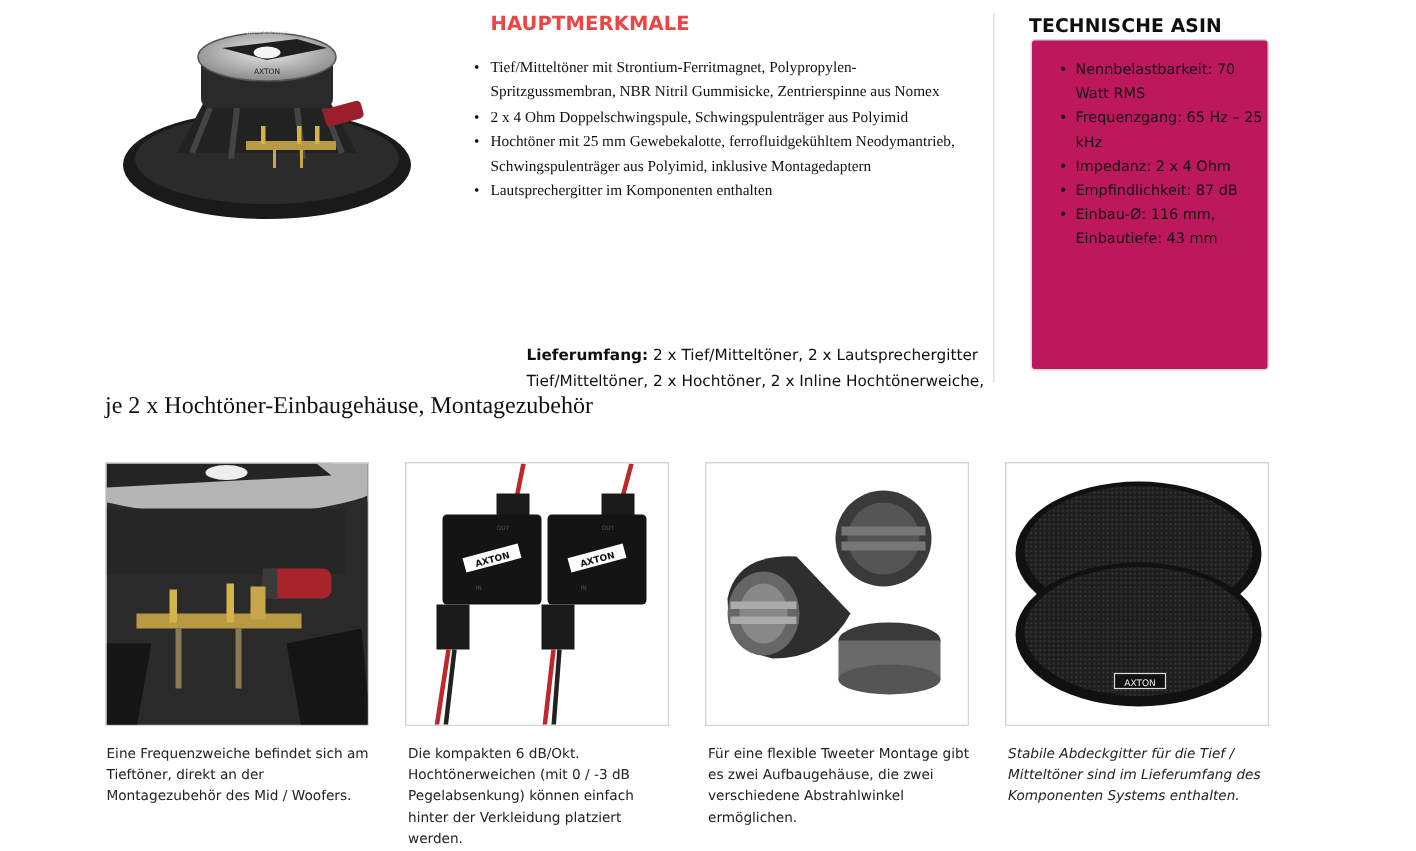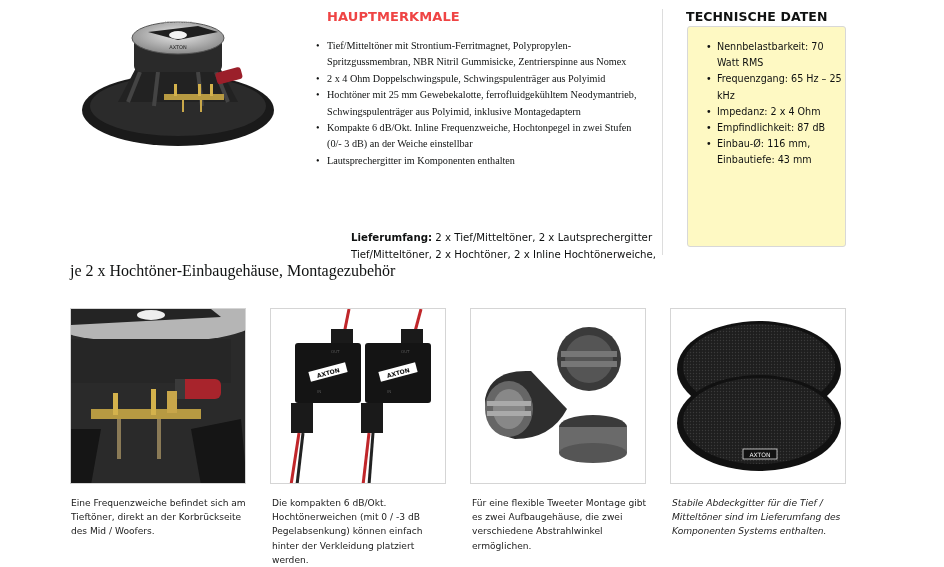--- a/index.html
+++ b/index.html
@@ -19,21 +19,21 @@
 
     #scope-block { left: 327px; top: 230px; width: 320px; font-size: 10.2px; line-height: 16.6px; color: #0f1111; margin-left: 24px; }
     #scope-block b { font-weight: bold; }
     #scope-tail { left: 70px; top: 263px; font-size: 16px; line-height: 16.6px; color: #0f1111; white-space: nowrap; font-family: Liberation Serif, serif; }
 
     
     #divider { left: 662px; top: 9px; width: 1px; height: 246px; background: #dddddd; }
 
     
     #tech-title { left: 686px; top: 9px; font-size: 12.5px; color: #0f1111; letter-spacing: 0.1px; }
-    #tech-box { left: 687px; top: 26px; width: 159px; height: 221px; background: #fef9c3; border: 1px solid #d8d8d8; border-radius: 3px; }
+    #tech-box { left: 687px; top: 26px; width: 159px; height: 221px; background: #be185d; border: 1px solid #d8d8d8; border-radius: 3px; }
     #tech-list { position: absolute; left: 18px; top: 12px; width: 136px; list-style: none; font-size: 9.6px; line-height: 16.2px; color: #0f1111; }
     #tech-list li { position: relative; padding-left: 11px; }
     #tech-list li::before { content: "•"; position: absolute; left: 0; top: 0; }
 
     
     .tile { position: absolute; top: 308px; width: 176px; height: 176px; border: 1px solid #d5d5d5; background: #fff; overflow: hidden; }
     .caption { position: absolute; top: 496px; width: 180px; font-size: 9.1px; line-height: 14.2px; color: #222; }
   </style>
 </head>
 <body>
@@ -69,30 +69,29 @@
     <rect x="104" y="98" width="2" height="12" fill="#c9a84a"></rect>
     <rect x="122" y="98" width="2" height="12" fill="#c9a84a"></rect>
   </svg>
 </div>
 
 <h2 id="features-title" class="abs">HAUPTMERKMALE</h2>
 <ul id="features-list" class="abs">
   <li>Tief/Mitteltöner mit Strontium-Ferritmagnet, Polypropylen-Spritzgussmembran, NBR Nitril Gummisicke, Zentrierspinne aus Nomex</li>
   <li>2 x 4 Ohm Doppelschwingspule, Schwingspulenträger aus Polyimid</li>
   <li>Hochtöner mit 25 mm Gewebekalotte, ferrofluidgekühltem Neodymantrieb, Schwingspulenträger aus Polyimid, inklusive Montagedaptern</li>
-  <li>Kompakte 6 dB/Okt. Inline Frequenzweiche, Hochtonpegel in zwei Stufen (0/- 3 dB) an der Weiche einstellbar</li>
   <li>Lautsprechergitter im Komponenten enthalten</li>
 </ul>
 
 <p id="scope-block" class="abs"><b>Lieferumfang:</b><span> 2 x Tief/Mitteltöner, 2 x Lautsprechergitter Tief/Mitteltöner, 2 x Hochtöner, 2 x Inline Hochtönerweiche,</span></p>
 <p id="scope-tail" class="abs">je 2 x Hochtöner-Einbaugehäuse, Montagezubehör</p>
 
 <div id="divider" class="abs"></div>
 
-<h3 id="tech-title" class="abs">TECHNISCHE DATEN</h3>
+<h3 id="tech-title" class="abs">TECHNISCHE ASIN</h3>
 <div id="tech-box" class="abs">
   <ul id="tech-list">
     <li>Nennbelastbarkeit: 70 Watt RMS</li>
     <li>Frequenzgang: 65 Hz – 25 kHz</li>
     <li>Impedanz: 2 x 4 Ohm</li>
     <li>Empfindlichkeit: 87 dB</li>
     <li>Einbau-Ø: 116 mm, Einbautiefe: 43 mm</li>
   </ul>
 </div>
 
@@ -109,21 +108,21 @@
     <rect x="20" y="100" width="110" height="10" fill="#b79a42"></rect>
     <rect x="42" y="84" width="5" height="22" fill="#d4b24c"></rect>
     <rect x="80" y="80" width="5" height="26" fill="#d4b24c"></rect>
     <rect x="96" y="82" width="10" height="22" fill="#c8a64a"></rect>
     <rect x="46" y="110" width="4" height="40" fill="#8a7a56"></rect>
     <rect x="86" y="110" width="4" height="40" fill="#8a7a56"></rect>
     <path d="M0 120 L30 120 L20 176 L0 176 Z" fill="#151515"></path>
     <path d="M120 120 L170 110 L176 176 L130 176 Z" fill="#151515"></path>
   </svg>
 </div>
-<p class="caption" style="left:71px;">Eine Frequenzweiche befindet sich am Tieftöner, direkt an der Korbrückseite des Mid / Woofers.</p>
+<p class="caption" style="left:71px;">Eine Frequenzweiche befindet sich am Tieftöner, direkt an der Montagezubehör des Mid / Woofers.</p>
 
 <div class="tile" style="left:270px;">
   <svg width="176" height="176" viewBox="0 0 176 176">
     <rect width="176" height="176" fill="#fff"></rect>
     <g>
       <path d="M78 0 L72 30" stroke="#c0262a" stroke-width="3"></path>
       <rect x="60" y="20" width="22" height="16" fill="#1a1a1a"></rect>
       <rect x="24" y="34" width="66" height="60" rx="3" fill="#141414"></rect>
       <rect x="38" y="58" width="38" height="10" fill="#fff" transform="rotate(-15 57 63)"></rect>
       <text x="57" y="66" font-size="6" font-weight="bold" text-anchor="middle" fill="#111" transform="rotate(-15 57 63)" font-family="DejaVu Sans, sans-serif">AXTON</text>

